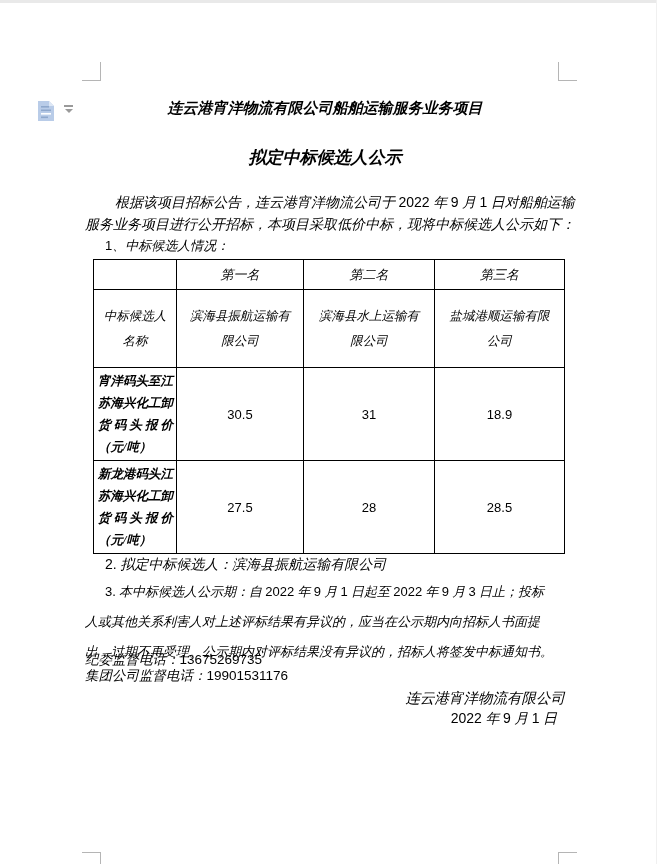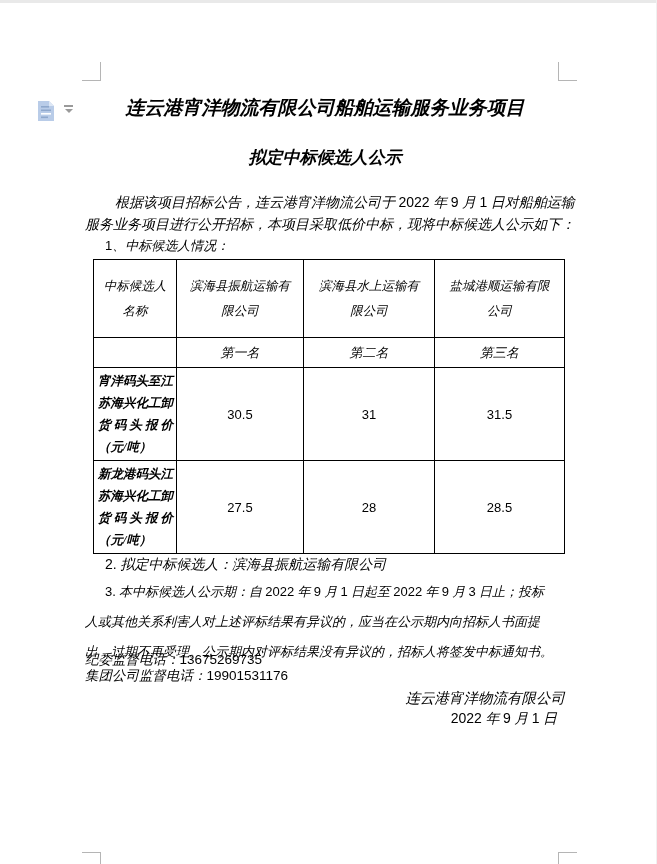--- a/index.html
+++ b/index.html
@@ -20,21 +20,21 @@
   
   .paste-widget{position:absolute;left:37px;top:99px;display:flex;align-items:flex-start;cursor:pointer;}
   .paste-arrow{margin-left:7px;margin-top:6px;display:flex;flex-direction:column;align-items:center;}
   .arrow-bar{width:9px;height:2px;background:#9a9a9a;}
   .arrow-tri{width:0;height:0;margin-top:2px;border-left:4px solid transparent;border-right:4px solid transparent;border-top:4px solid #9a9a9a;}
 
   .cjk{font-style:italic;}
   .num,.num-cell{font-style:normal;font-family:"Liberation Sans",sans-serif;}
 
   .doc-title{position:absolute;left:85px;top:96px;width:480px;text-align:center;
-    font-size:19px;font-weight:700;line-height:24px;}
+    font-size:15px;font-weight:700;line-height:24px;}
   .doc-subtitle{position:absolute;left:85px;top:146px;width:480px;text-align:center;
     font-size:17px;font-weight:700;line-height:24px;}
 
   .para1{position:absolute;left:85px;top:191px;width:486px;font-size:14px;
     line-height:22px;white-space:pre;text-indent:30px;}
   .item1{position:absolute;left:105px;top:235px;font-size:13px;line-height:22px;}
 
   table.bid{position:absolute;left:93px;top:259px;border-collapse:collapse;
     table-layout:fixed;width:471px;font-size:12.5px;}
   table.bid td{border:1px solid #000;padding:2px 4px;vertical-align:middle;overflow:hidden;}
@@ -88,44 +88,44 @@
   <div class="item1 cjk autonum"><span class="num">1</span>、中标候选人情况：</div>
 
   <table class="bid">
     <colgroup>
       <col style="width:83px">
         <col style="width:127px">
         <col style="width:131px">
         <col style="width:130px">
     </colgroup>
     <tbody>
-        <tr style="height:78px">
+        <tr style="height:30px">
+      <td class="hdr cjk"></td>
+      <td class="hdr cjk">第一名</td>
+      <td class="hdr cjk">第二名</td>
+      <td class="hdr cjk">第三名</td>
+    </tr>
+    <tr style="height:78px">
       <td class="name-cell cjk">中标候选人
 名称</td>
       <td class="name-cell cjk">滨海县振航运输有
 限公司</td>
       <td class="name-cell cjk">滨海县水上运输有
 限公司</td>
       <td class="name-cell cjk">盐城港顺运输有限
 公司</td>
     </tr>
-    <tr style="height:30px">
-      <td class="hdr cjk"></td>
-      <td class="hdr cjk">第一名</td>
-      <td class="hdr cjk">第二名</td>
-      <td class="hdr cjk">第三名</td>
-    </tr>
     <tr style="height:92px">
       <td class="label-cell cjk">宵洋码头至江
 苏海兴化工卸
 货 码 头 报 价
 （元/吨）</td>
       <td class="num-cell">30.5</td>
       <td class="num-cell">31</td>
-      <td class="num-cell">31.5</td>
+      <td class="num-cell">18.9</td>
     </tr>
     <tr style="height:92px">
       <td class="label-cell cjk">新龙港码头江
 苏海兴化工卸
 货 码 头 报 价
 （元/吨）</td>
       <td class="num-cell">27.5</td>
       <td class="num-cell">28</td>
       <td class="num-cell">28.5</td>
     </tr>

